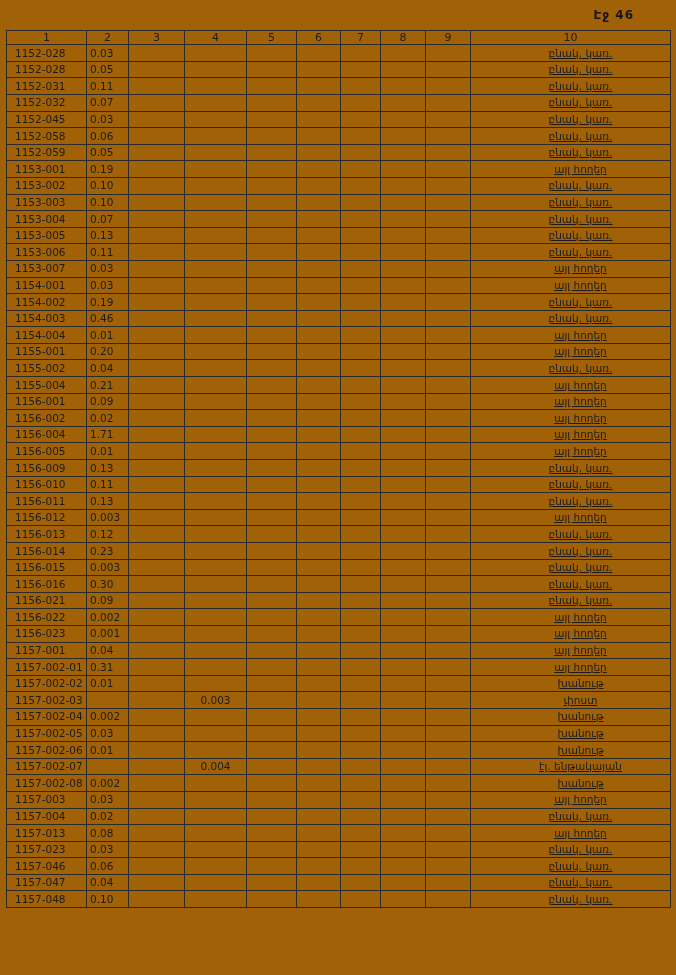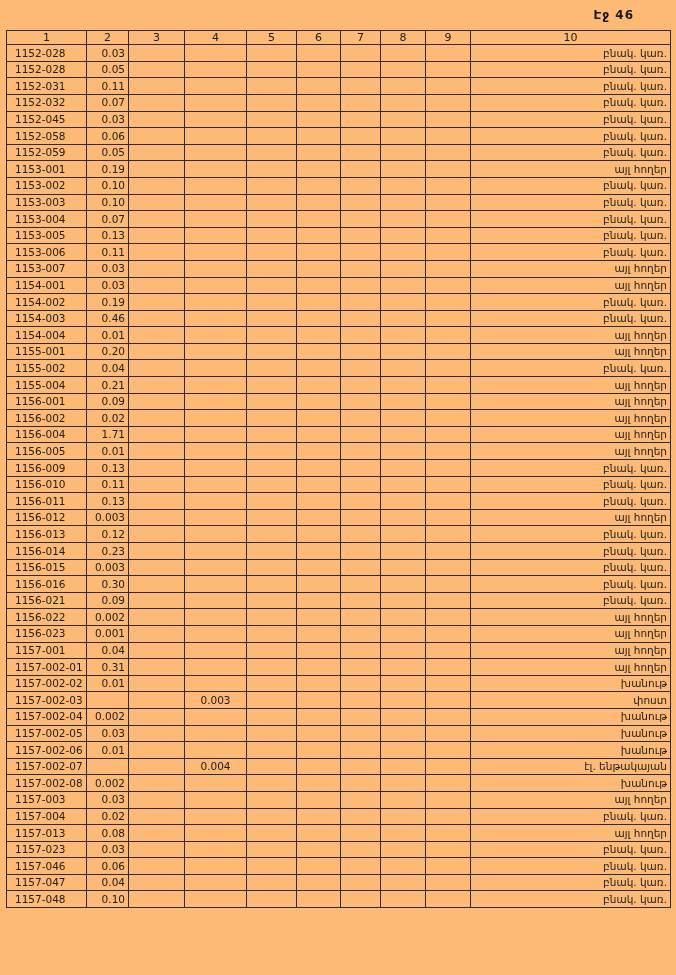--- a/index.html
+++ b/index.html
@@ -5,21 +5,21 @@
   * { margin: 0; padding: 0; box-sizing: border-box; }
   html, body {
     width: 676px;
     background: #f3f2ef;
     font-family: "DejaVu Sans", "Liberation Sans", sans-serif;
   }
   .page {
     position: relative;
     width: 676px;
     height: 975px;
-    background: #fdba74;
+    background: #a16207;
     color: #1b1b1b;
     overflow: hidden;
   }
   .page-header {
     height: 30px;
     display: flex;
     justify-content: flex-end;
     align-items: center;
     padding-right: 42px;
   }
@@ -56,25 +56,25 @@
     color: #1c1c1c;
   }
   .data-table th {
     font-weight: normal;
     font-size: 11px;
     text-align: center;
     height: 13px;
     padding: 0 3px;
   }
   .data-table td.col1  { text-align: left;  padding-left: 8px; }
-  .data-table td.col2  { text-align: right; }
+  .data-table td.col2  { text-align: left; }
   .data-table td.col3, .data-table td.col4, .data-table td.col5,
   .data-table td.col6, .data-table td.col7, .data-table td.col8,
   .data-table td.col9 { text-align: center; }
-  .data-table td.col10 { text-align: right; padding-left: 23px; }
+  .data-table td.col10 { text-align: center; padding-left: 23px; text-decoration: underline; }
 </style>
 </head>
 <body>
 
 <div class="page">
   <div class="page-header">
     <span class="page-label">Էջ 46</span>
   </div>
 
   <table class="data-table">

